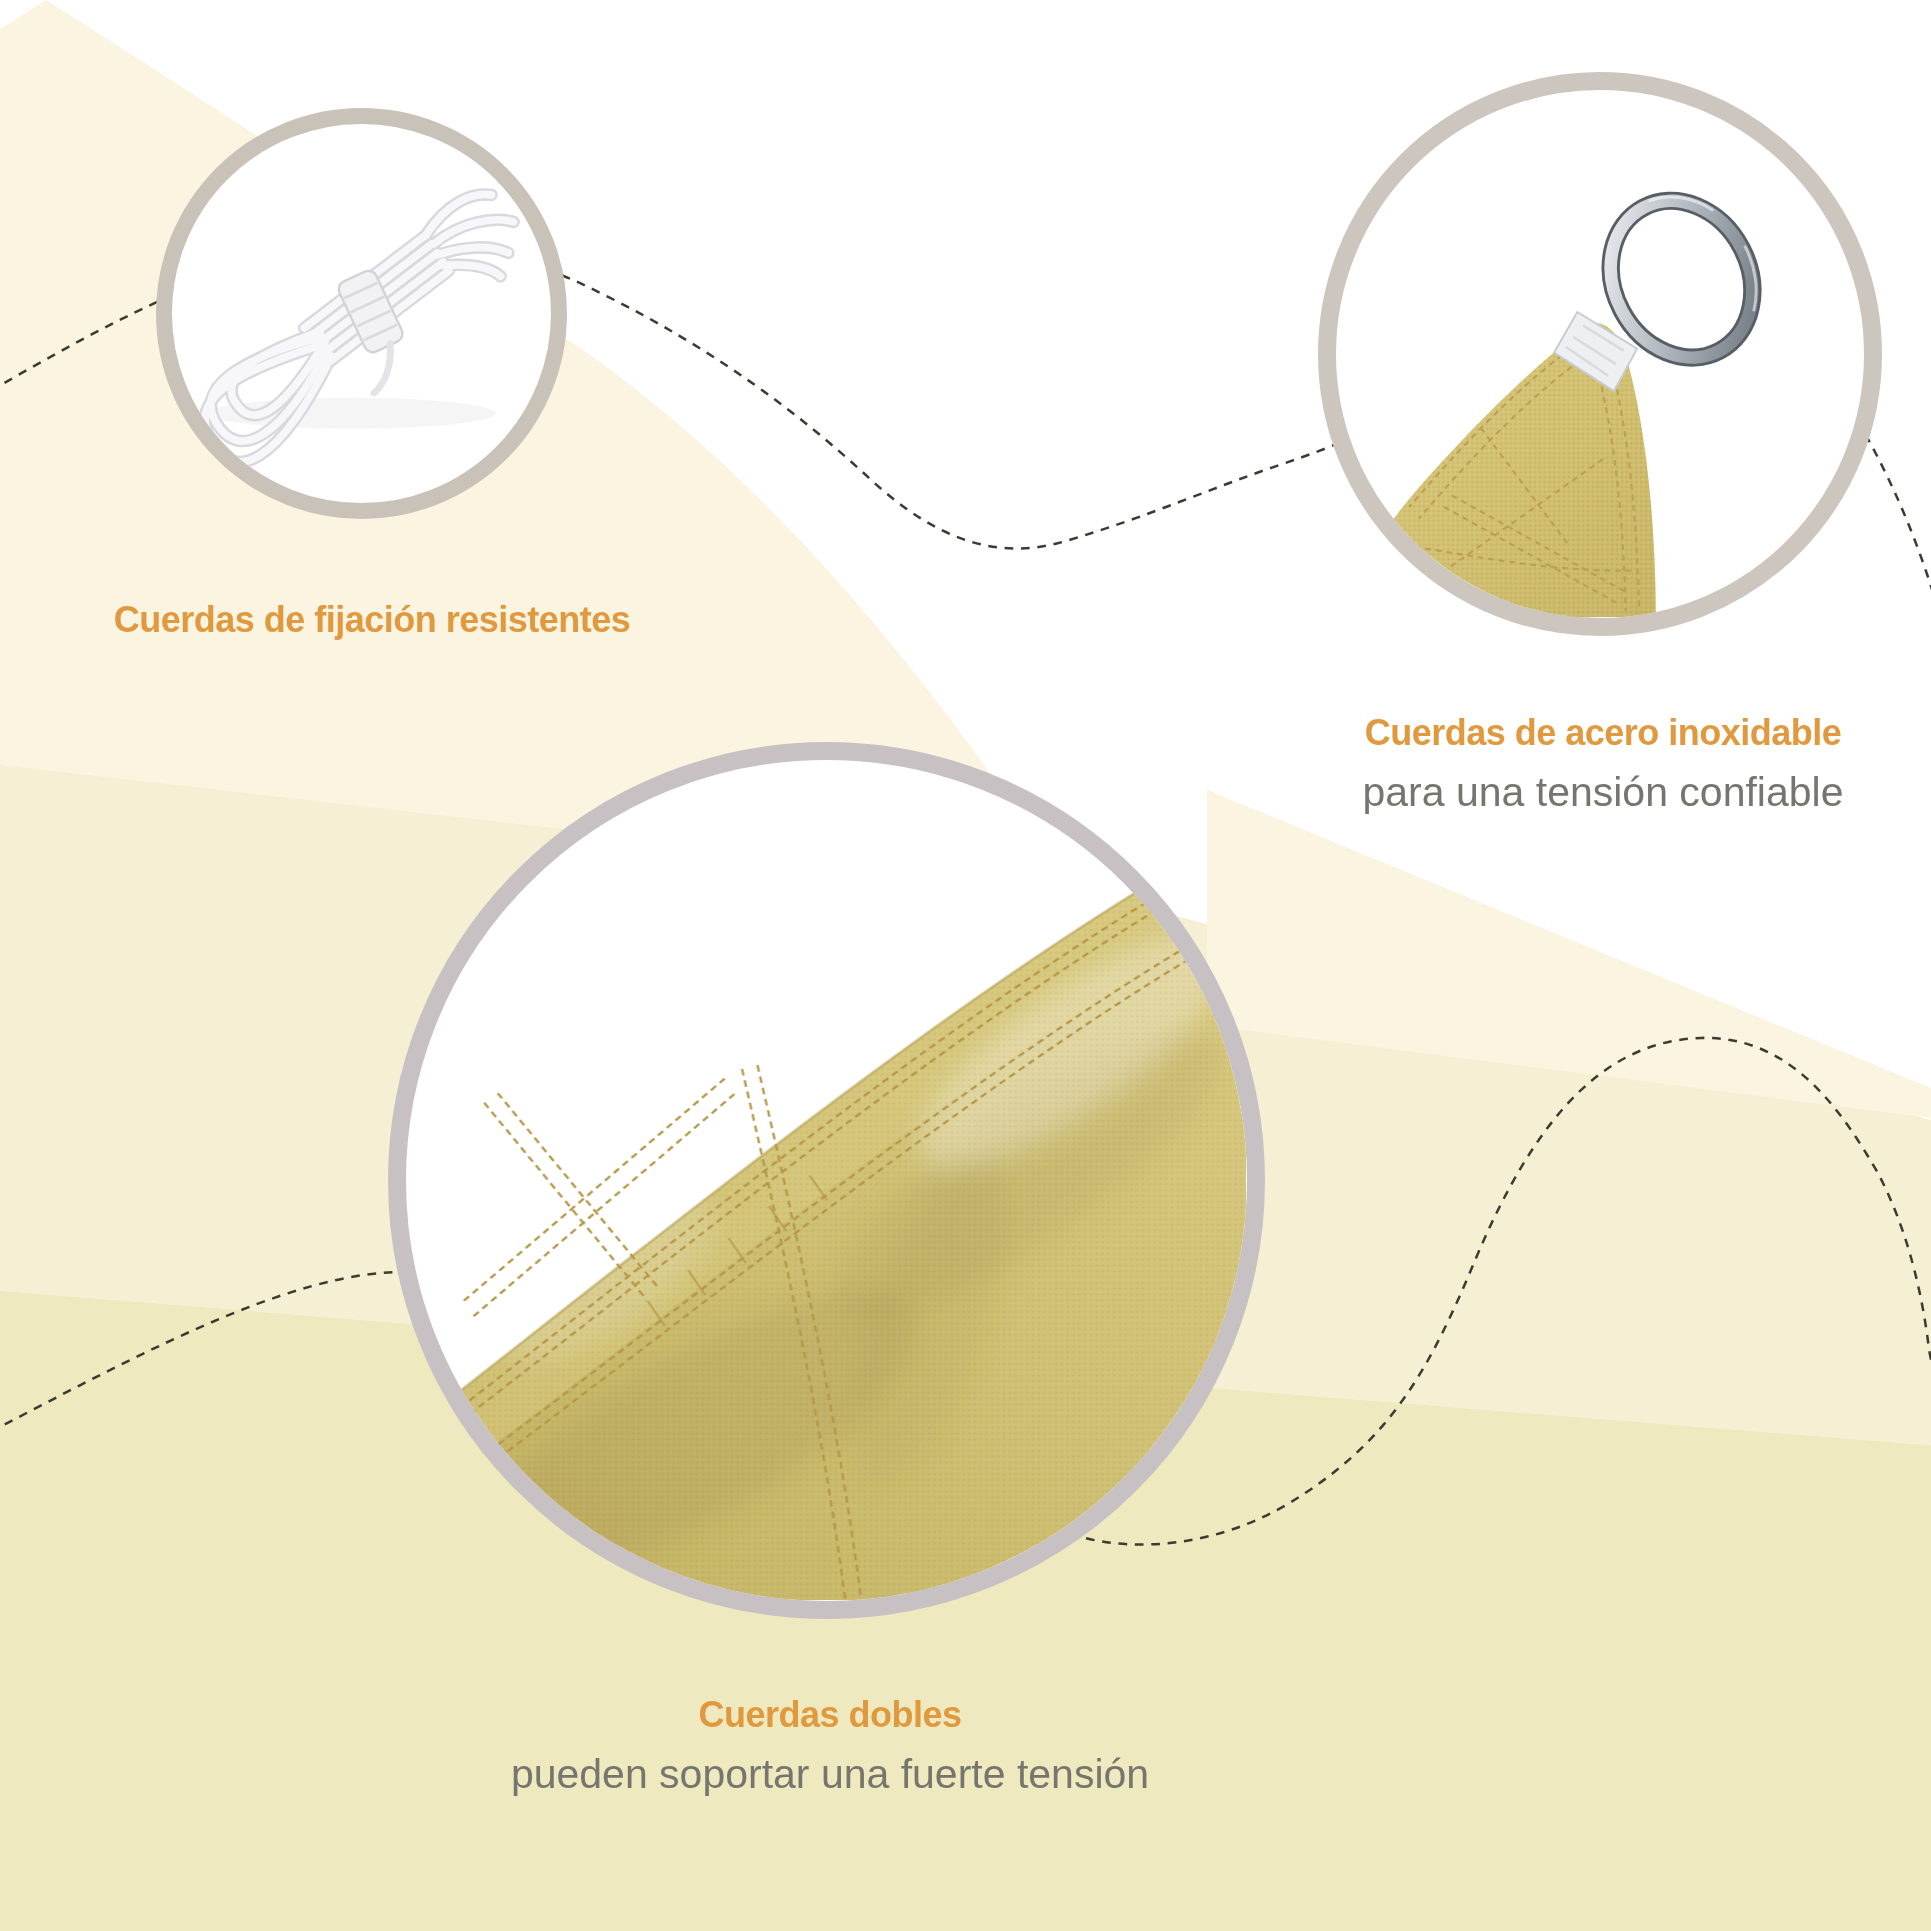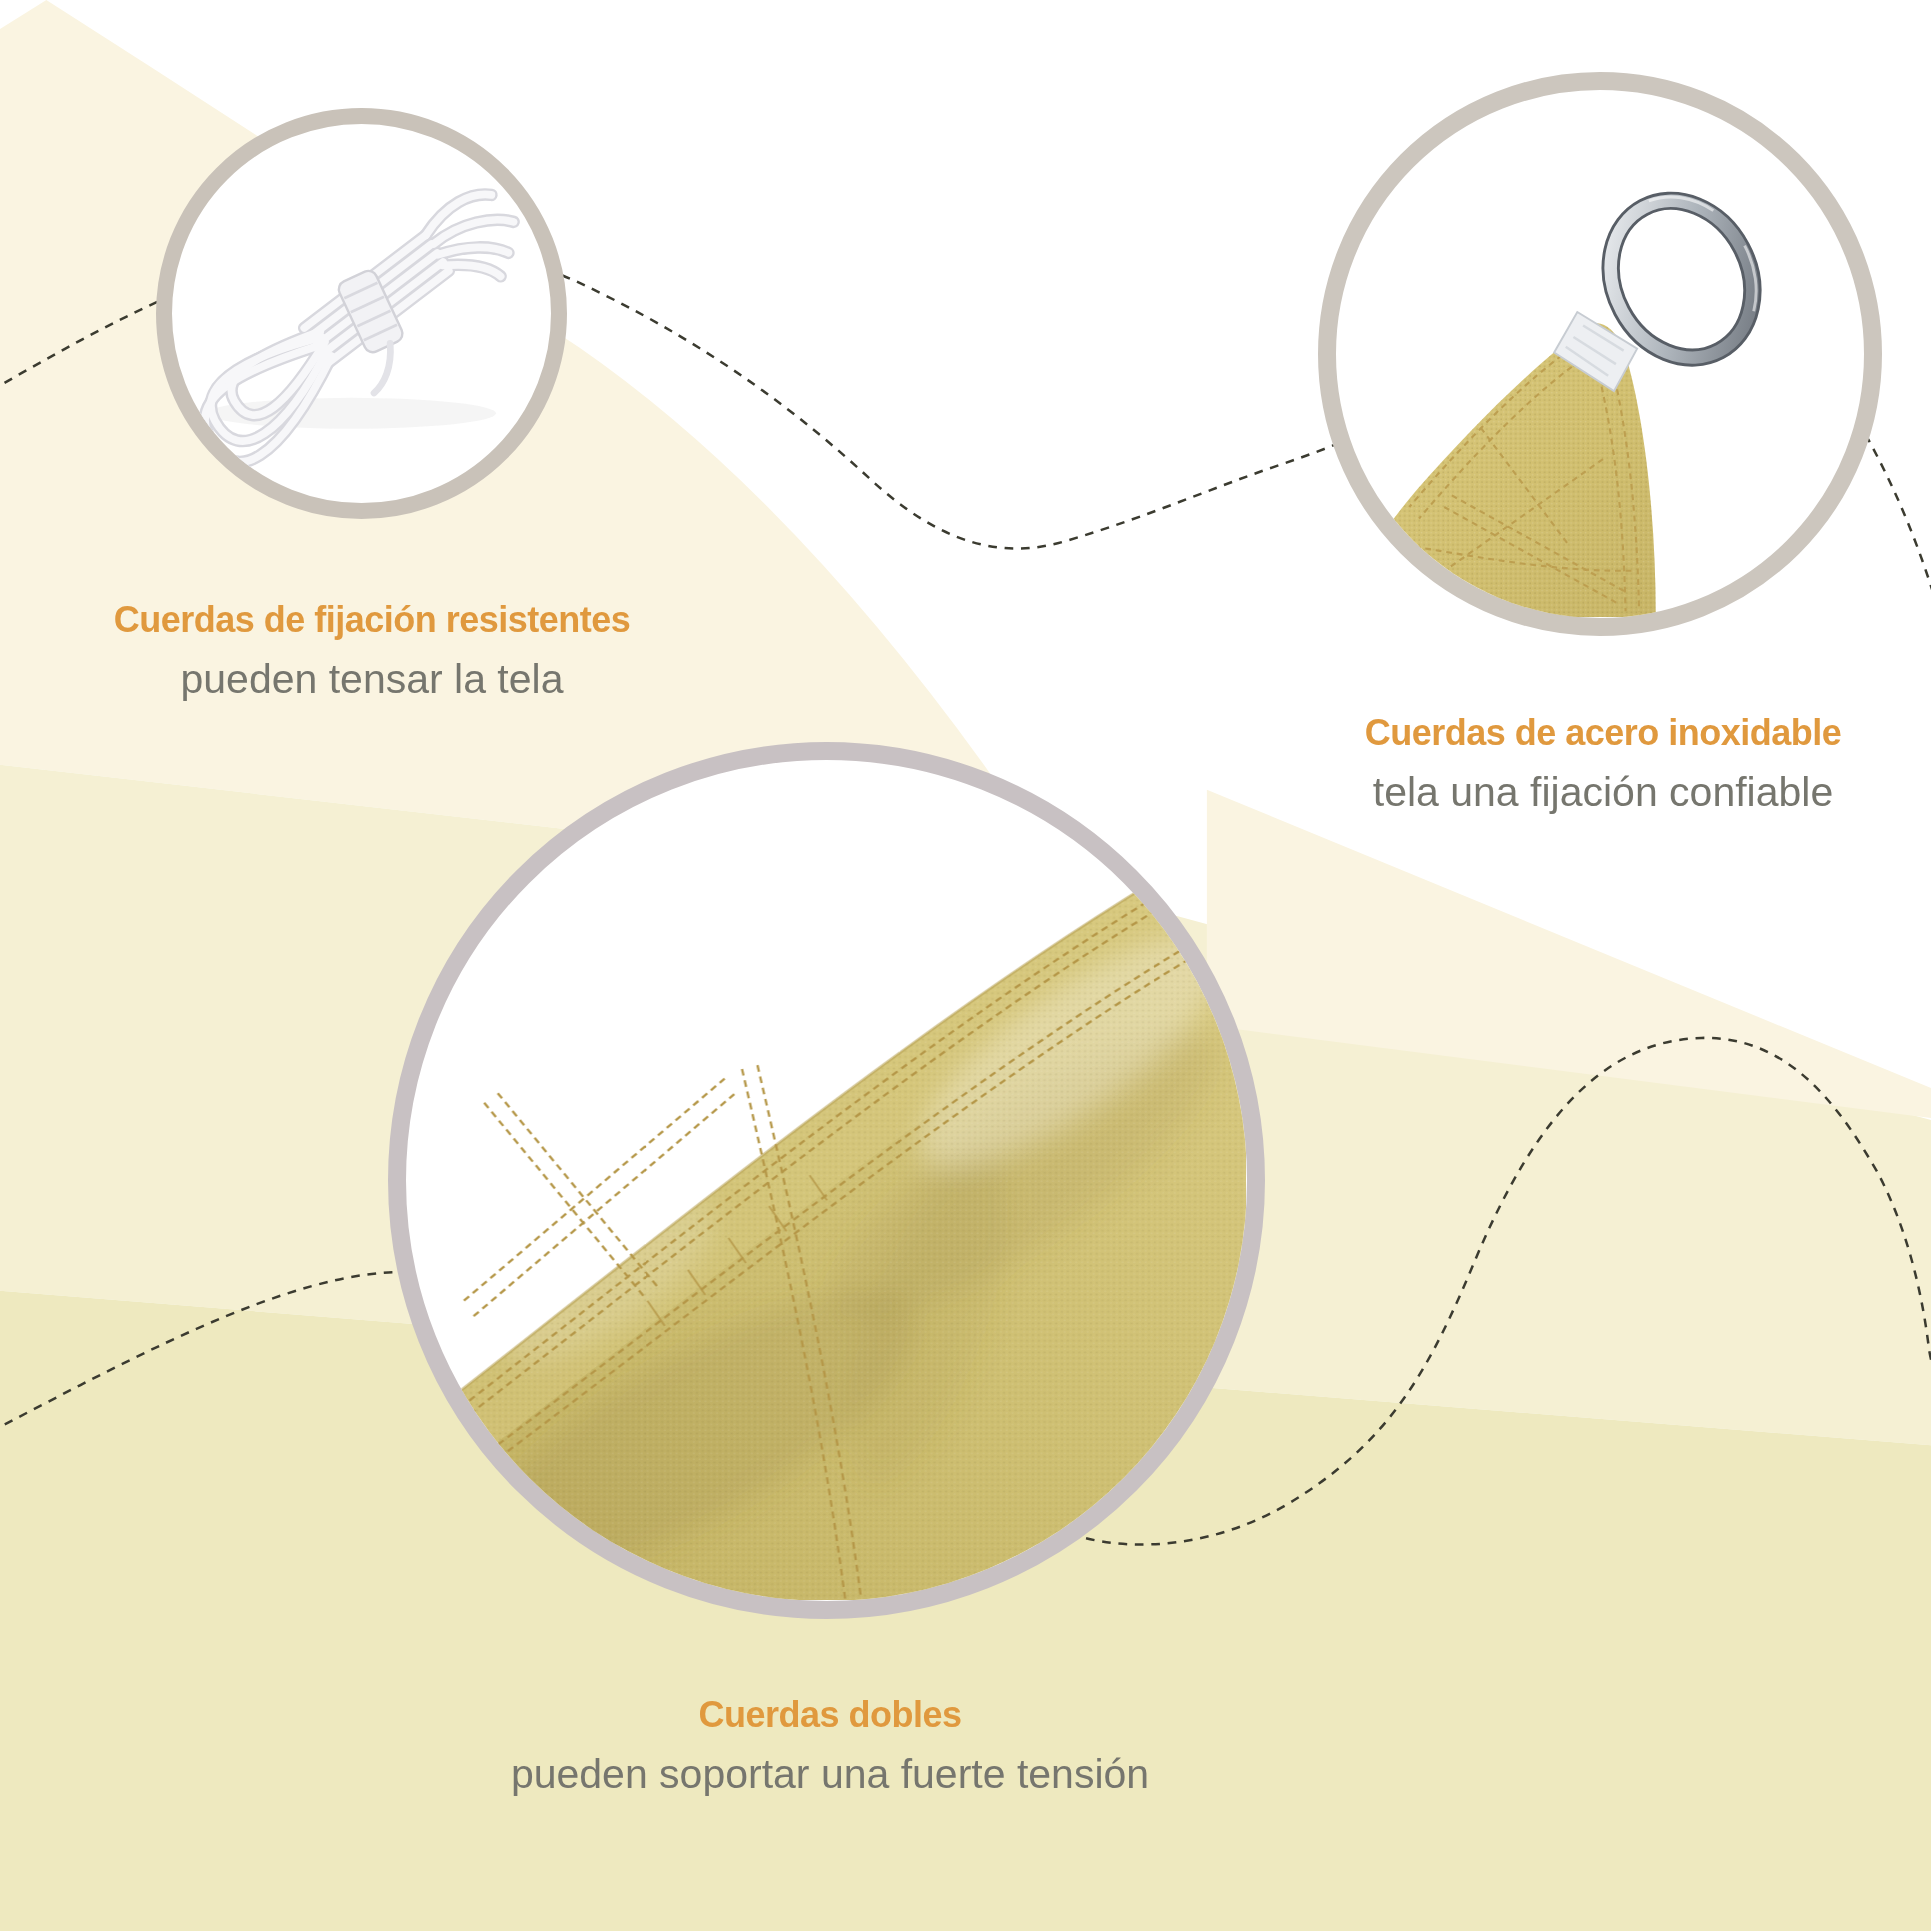--- a/index.html
+++ b/index.html
@@ -209,26 +209,25 @@
         <line x1="292" y1="528" x2="310" y2="554"></line>
         <line x1="334" y1="495" x2="352" y2="521"></line>
         <line x1="376" y1="462" x2="394" y2="488"></line>
         <line x1="418" y1="430" x2="436" y2="456"></line>
       </g>
     </svg>
   </div>
 
   <div class="callout callout-ropes">
     <div class="title">Cuerdas de fijación resistentes</div>
-    <div class="subtitle">pueden tensar la tela</div>
   </div>
 
   <div class="callout callout-ring">
     <div class="title">Cuerdas de acero inoxidable</div>
-    <div class="subtitle">tela una fijación confiable</div>
+    <div class="subtitle">para una tensión confiable</div>
   </div>
 
   <div class="callout callout-stitch">
     <div class="title">Cuerdas dobles</div>
     <div class="subtitle">pueden soportar una fuerte tensión</div>
   </div>
 
 </div>
 
 

